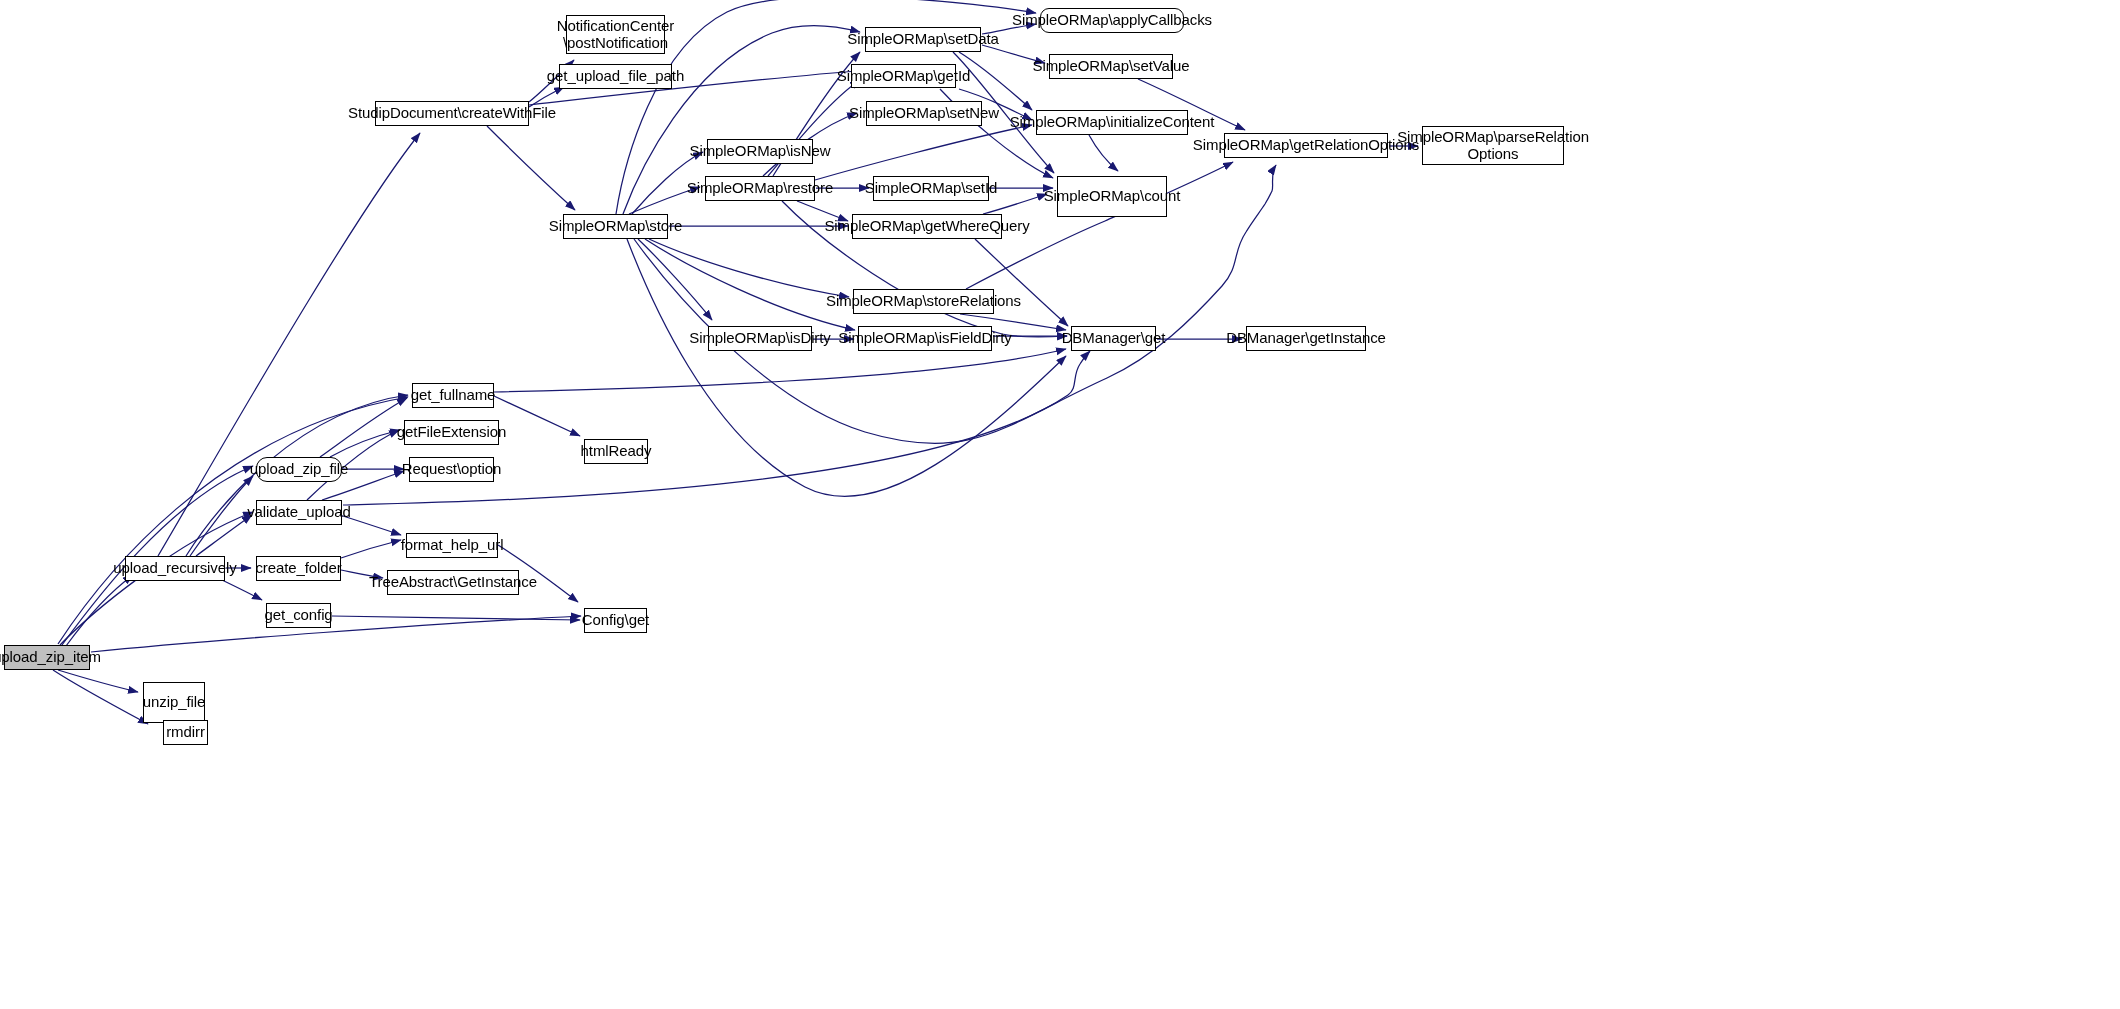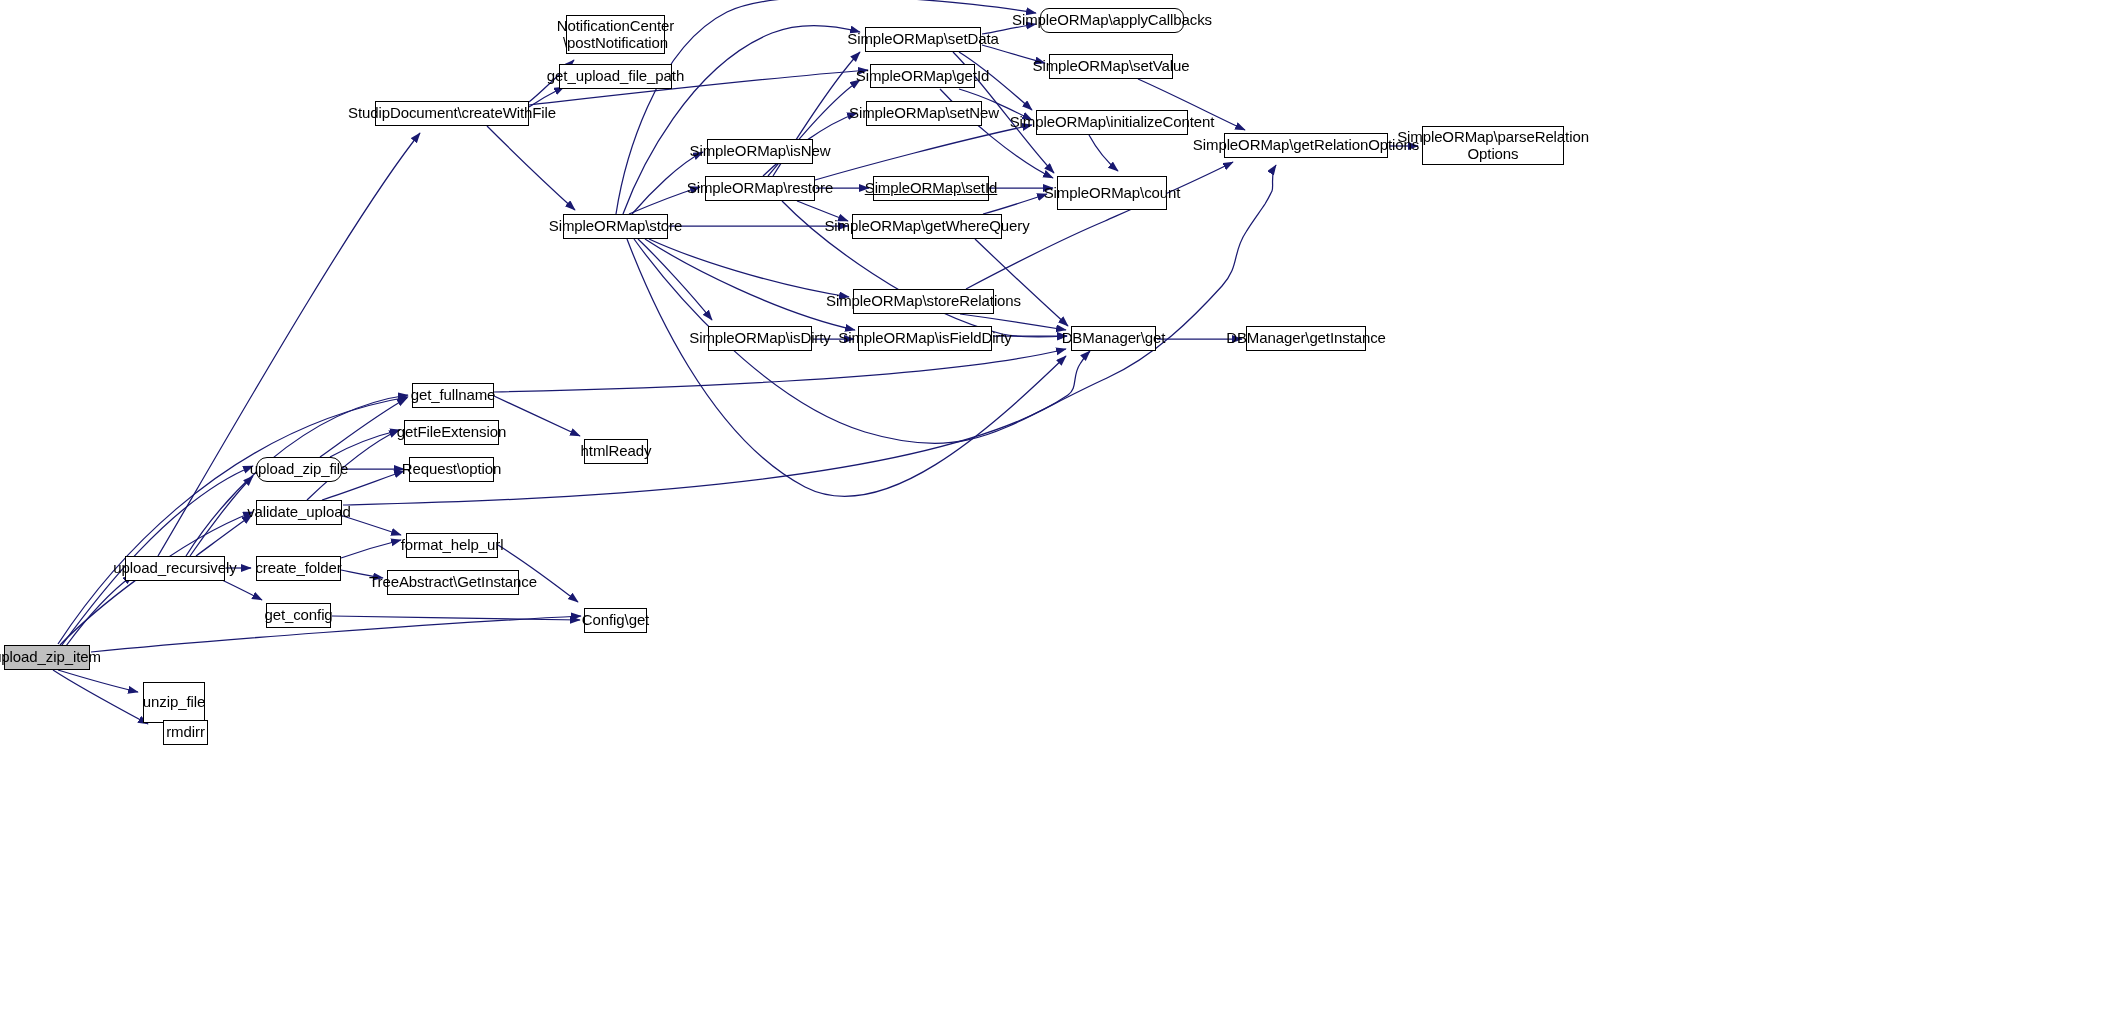--- a/index.html
+++ b/index.html
@@ -143,29 +143,29 @@
       <div class="node" style="left: 584px; top: 608px; width: 63px; height: 25px;"><span class="node-label">Config\get</span></div>
       <div class="node" style="left: 375px; top: 101px; width: 154px; height: 25px;"><span class="node-label">StudipDocument\createWithFile</span></div>
       <div class="node" style="left: 566px; top: 15px; width: 99px; height: 39px;"><span class="node-label">NotificationCenter
 \postNotification</span></div>
       <div class="node" style="left: 559px; top: 64px; width: 113px; height: 25px;"><span class="node-label">get_upload_file_path</span></div>
       <div class="node" style="left: 563px; top: 214px; width: 105px; height: 25px;"><span class="node-label">SimpleORMap\store</span></div>
       <div class="node" style="left: 707px; top: 139px; width: 106px; height: 25px;"><span class="node-label">SimpleORMap\isNew</span></div>
       <div class="node" style="left: 705px; top: 176px; width: 110px; height: 25px;"><span class="node-label">SimpleORMap\restore</span></div>
       <div class="node" style="left: 708px; top: 326px; width: 104px; height: 25px; justify-content: center;"><span class="node-label">SimpleORMap\isDirty</span></div>
       <div class="node" style="left: 865px; top: 27px; width: 116px; height: 25px;"><span class="node-label">SimpleORMap\setData</span></div>
-      <div class="node" style="left: 870px; top: 64px; width: 105px; height: 24px;"><span class="node-label">SimpleORMap\getId</span></div>
+      <div class="node" style="left: 851px; top: 64px; width: 105px; height: 24px;"><span class="node-label">SimpleORMap\getId</span></div>
       <div class="node" style="left: 866px; top: 101px; width: 116px; height: 25px;"><span class="node-label">SimpleORMap\setNew</span></div>
-      <div class="node" style="left: 873px; top: 176px; width: 116px; height: 25px; text-decoration: underline;"><span class="node-label">SimpleORMap\setId</span></div>
+      <div class="node" style="left: 873px; top: 176px; width: 116px; height: 25px;"><span class="node-label">SimpleORMap\setId</span></div>
       <div class="node" style="left: 852px; top: 214px; width: 150px; height: 25px;"><span class="node-label">SimpleORMap\getWhereQuery</span></div>
       <div class="node" style="left: 853px; top: 289px; width: 141px; height: 25px;"><span class="node-label">SimpleORMap\storeRelations</span></div>
       <div class="node" style="left: 858px; top: 326px; width: 134px; height: 25px;"><span class="node-label">SimpleORMap\isFieldDirty</span></div>
       <div class="node" style="left: 1040px; top: 8px; width: 144px; height: 25px; border-radius: 9px;"><span class="node-label">SimpleORMap\applyCallbacks</span></div>
       <div class="node" style="left: 1049px; top: 54px; width: 124px; height: 25px;"><span class="node-label">SimpleORMap\setValue</span></div>
       <div class="node" style="left: 1036px; top: 110px; width: 152px; height: 25px;"><span class="node-label">SimpleORMap\initializeContent</span></div>
-      <div class="node" style="left: 1057px; top: 176px; width: 110px; height: 34px;"><span class="node-label">SimpleORMap\count</span></div>
+      <div class="node" style="left: 1057px; top: 176px; width: 110px; height: 41px;"><span class="node-label">SimpleORMap\count</span></div>
       <div class="node" style="left: 1071px; top: 326px; width: 85px; height: 25px;"><span class="node-label">DBManager\get</span></div>
       <div class="node" style="left: 1224px; top: 133px; width: 164px; height: 25px;"><span class="node-label">SimpleORMap\getRelationOptions</span></div>
       <div class="node" style="left: 1246px; top: 326px; width: 120px; height: 25px;"><span class="node-label">DBManager\getInstance</span></div>
       <div class="node" style="left: 1422px; top: 126px; width: 142px; height: 39px;"><span class="node-label">SimpleORMap\parseRelation
 Options</span></div>
     </div>
 </div>
 
 </body></html>

